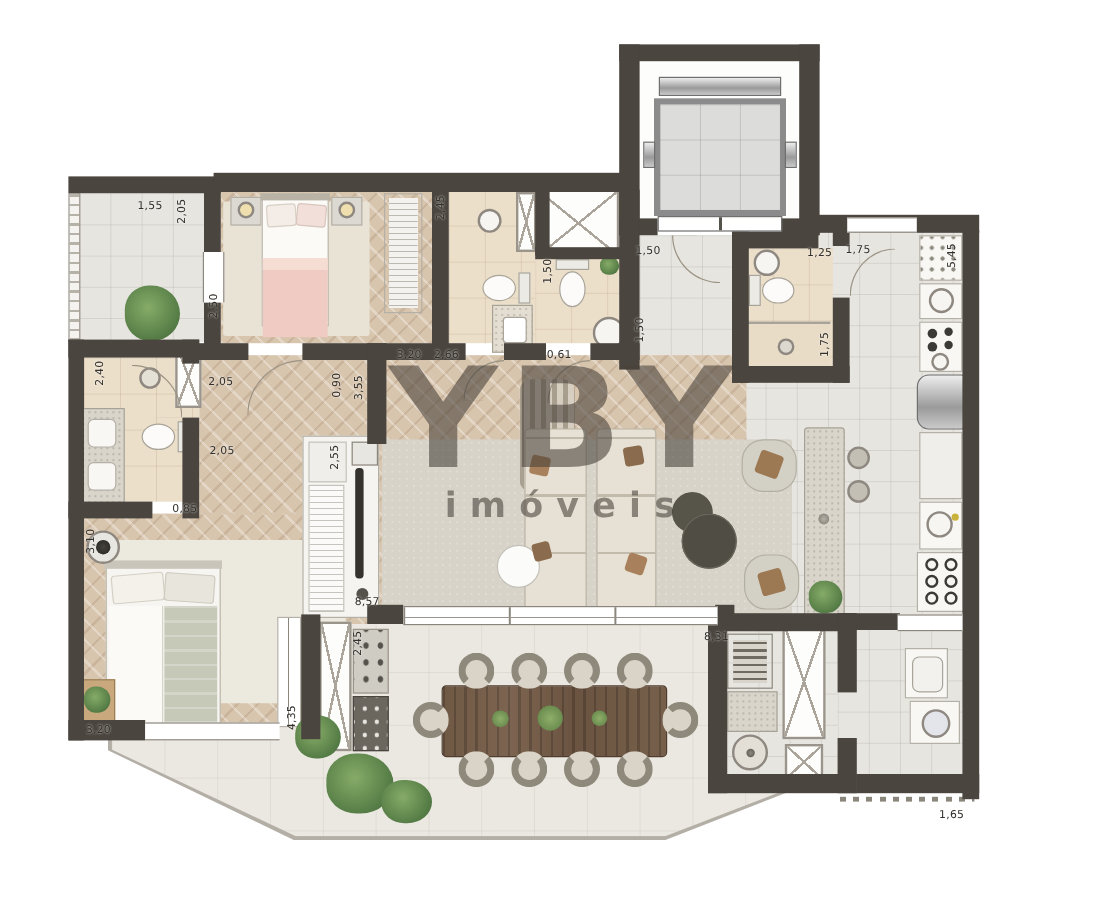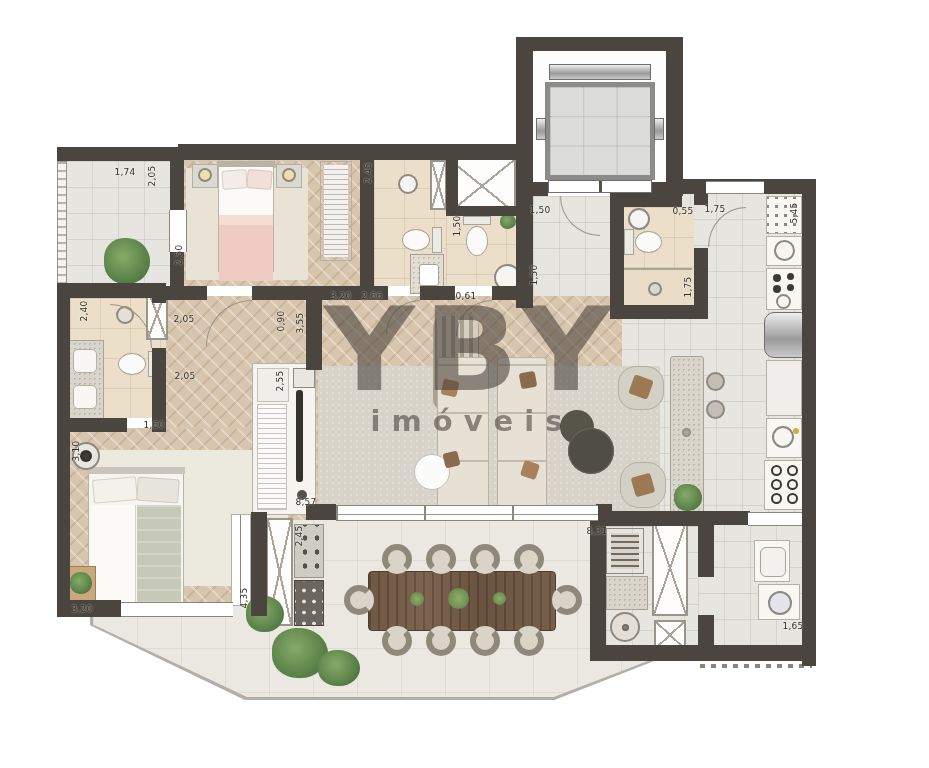--- a/index.html
+++ b/index.html
@@ -278,47 +278,47 @@
   <div class="plant" style="left:272px;top:628px;width:56px;height:50px;"></div>
   <div class="plant" style="left:318px;top:650px;width:42px;height:36px;"></div>
 
   <div class="arc" style="left:206px;top:300px;width:46px;height:46px;border-top-width:1px;border-left-width:1px;border-radius:100% 0 0 0;"></div>
   <div class="arc" style="left:386px;top:300px;width:34px;height:34px;border-top-width:1px;border-left-width:1px;border-radius:100% 0 0 0;"></div>
   <div class="arc" style="left:456px;top:300px;width:36px;height:36px;border-top-width:1px;border-left-width:1px;border-radius:100% 0 0 0;"></div>
   <div class="arc" style="left:110px;top:304px;width:42px;height:44px;border-top-width:1px;border-right-width:1px;border-radius:0 100% 0 0;"></div>
   <div class="arc" style="left:708px;top:207px;width:38px;height:40px;border-top-width:1px;border-left-width:1px;border-radius:100% 0 0 0;"></div>
   <div class="arc" style="left:560px;top:196px;width:40px;height:40px;border-bottom-width:1px;border-left-width:1px;border-radius:0 0 0 100%;"></div>
 
-  <span class="dim" style="left:125px;top:172px;">1,74</span>
+  <span class="dim" style="left:125px;top:172px;">1,55</span>
   <span class="dim v" style="left:152px;top:176px;">2,05</span>
   <span class="dim v" style="left:179px;top:255px;">2,50</span>
   <span class="dim" style="left:341px;top:296px;">3,20</span>
   <span class="dim" style="left:372px;top:296px;">2,66</span>
   <span class="dim v" style="left:368px;top:173px;">2,45</span>
   <span class="dim v" style="left:457px;top:226px;">1,50</span>
   <span class="dim" style="left:466px;top:296px;">0,61</span>
   <span class="dim" style="left:540px;top:210px;">1,50</span>
   <span class="dim v" style="left:534px;top:275px;">1,50</span>
-  <span class="dim" style="left:683px;top:211px;">0,55</span>
+  <span class="dim" style="left:683px;top:211px;">1,25</span>
   <span class="dim" style="left:715px;top:209px;">1,75</span>
   <span class="dim v" style="left:688px;top:287px;">1,75</span>
   <span class="dim v" style="left:794px;top:213px;">5,45</span>
   <span class="dim v" style="left:84px;top:311px;">2,40</span>
   <span class="dim" style="left:184px;top:319px;">2,05</span>
   <span class="dim v" style="left:281px;top:321px;">0,90</span>
   <span class="dim v" style="left:300px;top:323px;">3,55</span>
   <span class="dim" style="left:185px;top:376px;">2,05</span>
   <span class="dim v" style="left:280px;top:381px;">2,55</span>
-  <span class="dim" style="left:154px;top:425px;">1,60</span>
+  <span class="dim" style="left:154px;top:425px;">0,85</span>
   <span class="dim v" style="left:76px;top:451px;">3,10</span>
   <span class="dim" style="left:306px;top:502px;">8,57</span>
   <span class="dim v" style="left:244px;top:598px;">4,35</span>
   <span class="dim" style="left:82px;top:609px;">3,20</span>
   <span class="dim v" style="left:299px;top:536px;">2,45</span>
   <span class="dim" style="left:597px;top:531px;">8,31</span>
-  <span class="dim" style="left:793px;top:626px;text-align:center;">1,65</span>
+  <span class="dim" style="left:793px;top:680px;text-align:center;">1,65</span>
 
   <div class="wm">
     <div class="b">YBY</div>
     <div class="t">imóveis</div>
   </div>
 
 </div>
 
 </body></html>

